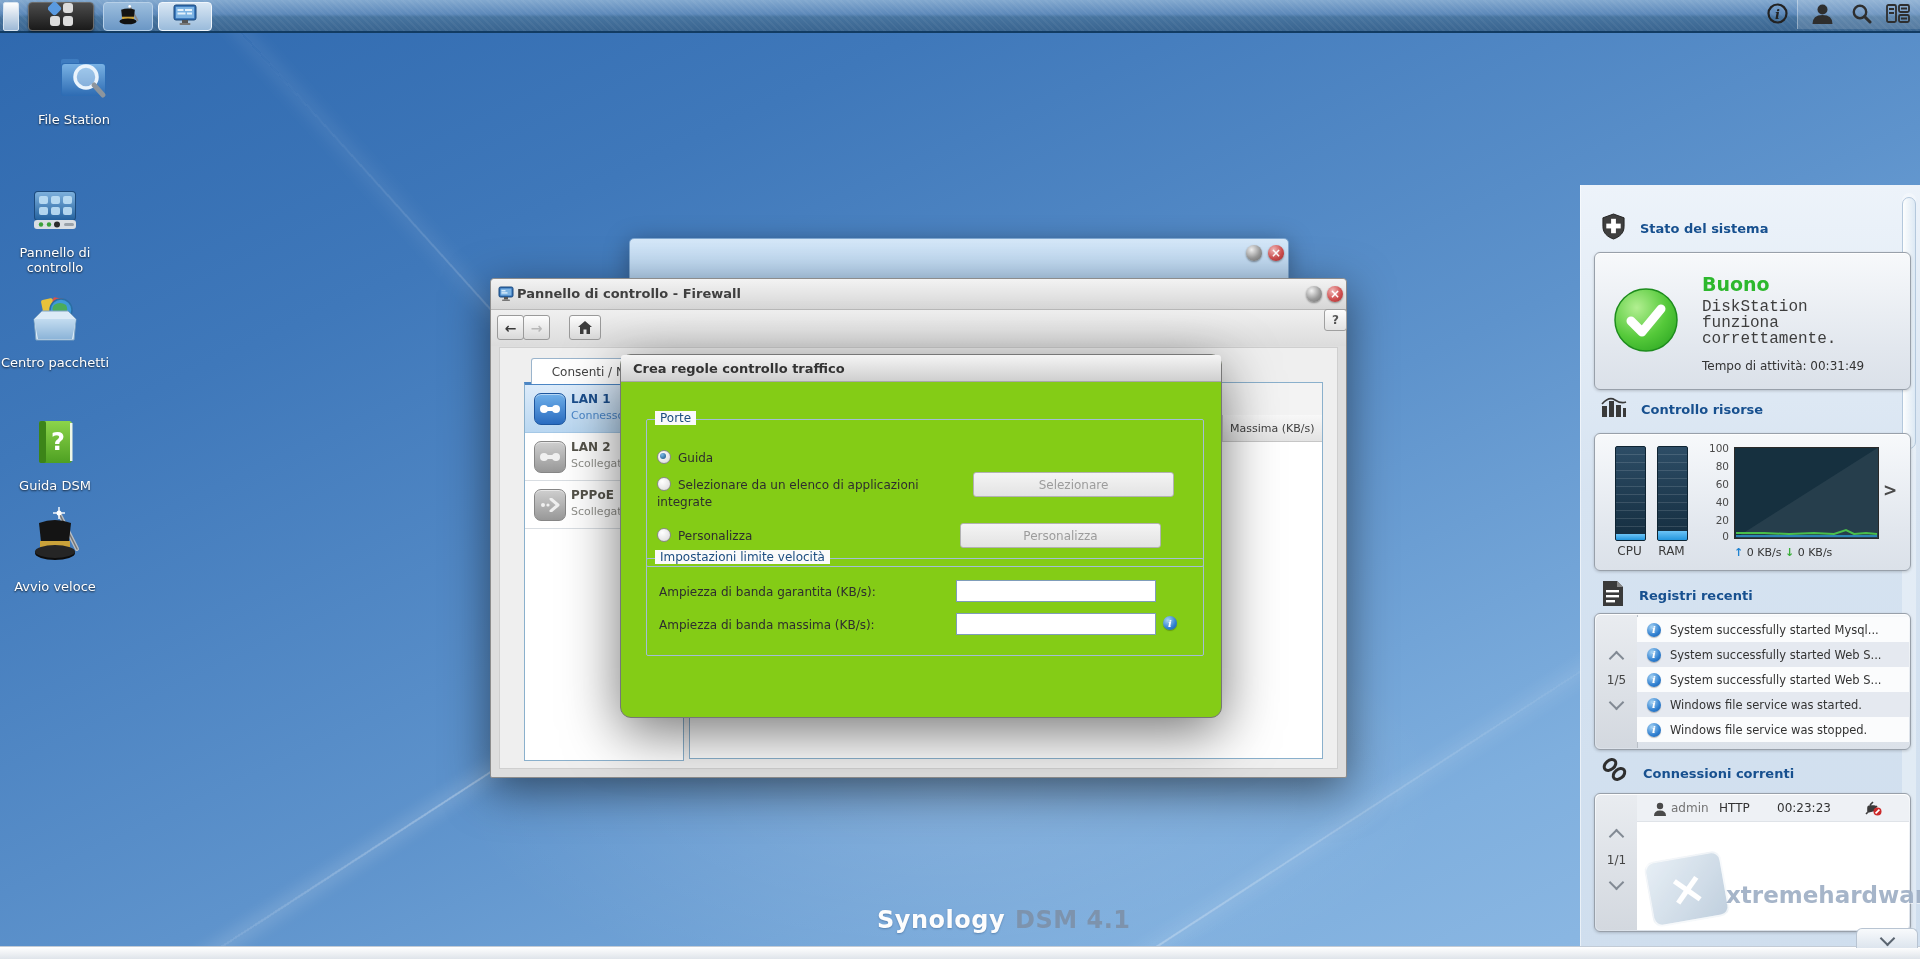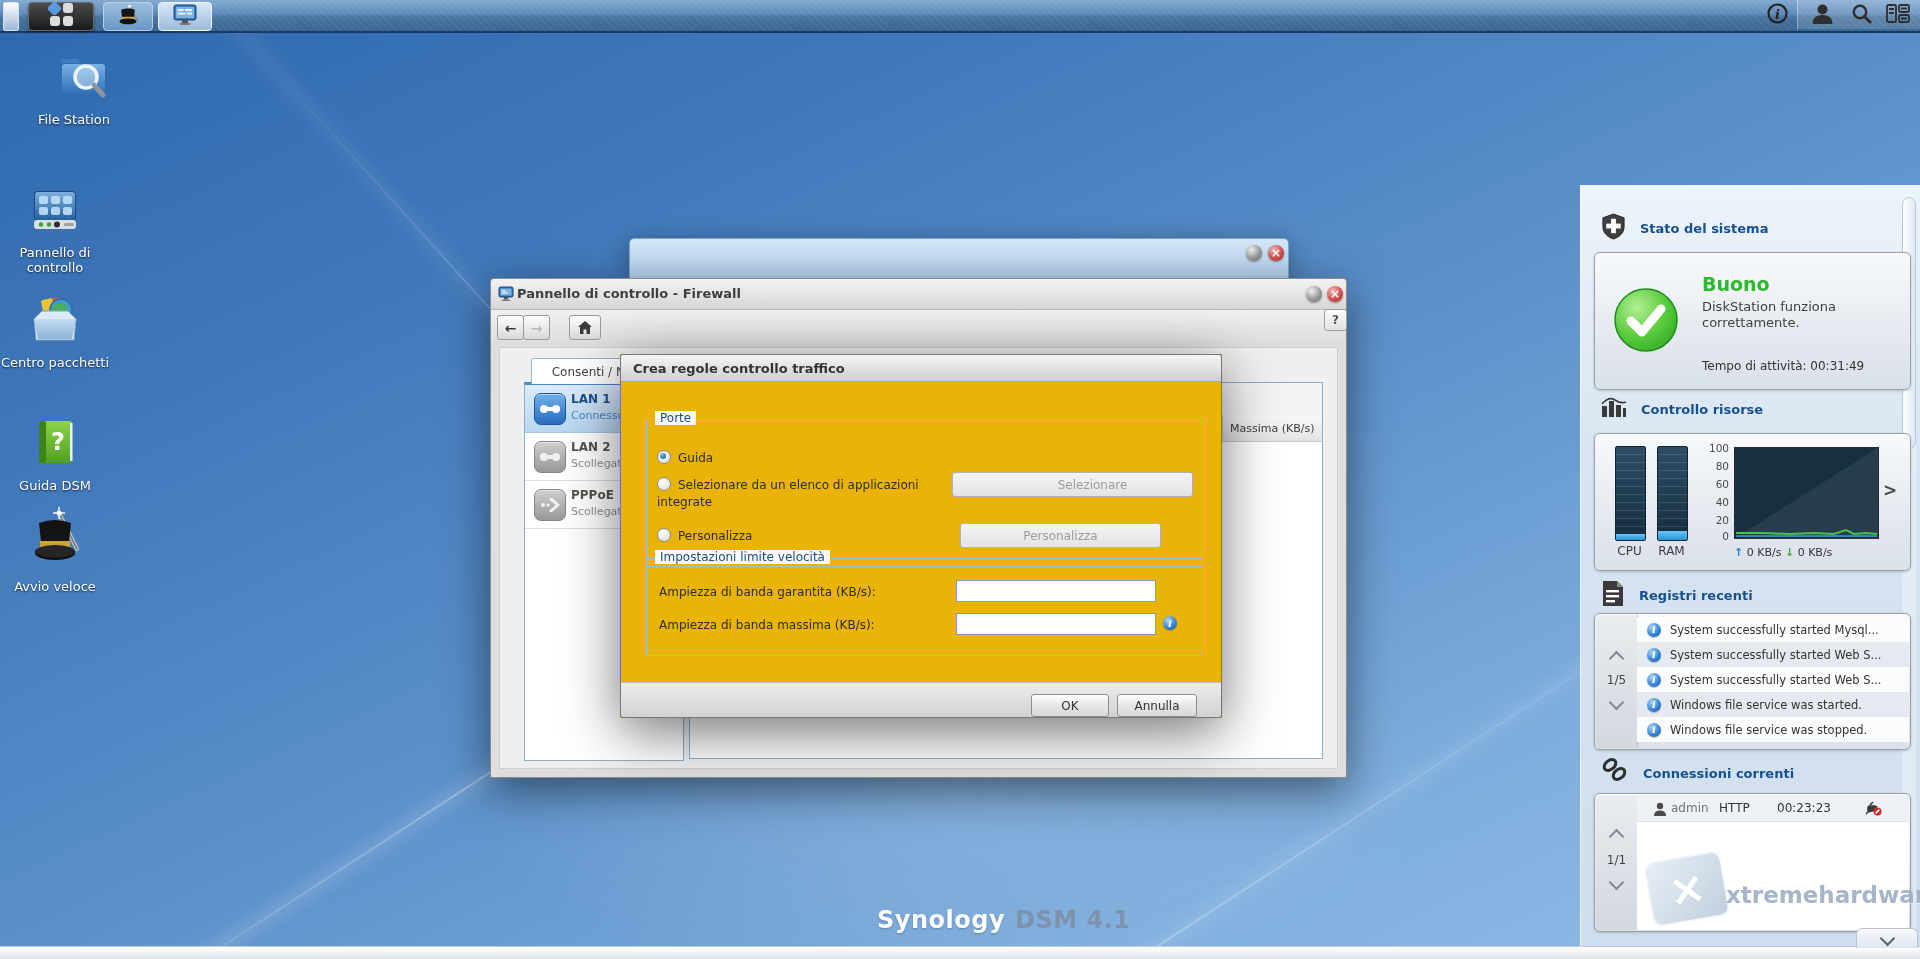--- a/index.html
+++ b/index.html
@@ -51,21 +51,21 @@
   .ifrow.sel .ifname{color:#1b4e8c;}
   .ifstatus{position:absolute;left:46px;top:24px;font-size:11px;color:#8f8f8a;white-space:nowrap;}
   .ifrow.sel .ifstatus{color:#4a86c8;}
   .rpanel{position:absolute;left:198px;top:103px;width:632px;height:375px;background:#fff;border:1px solid #8ab0cc;z-index:1;}
   .rtoolstrip{position:absolute;left:0;top:0;right:0;height:32px;background:#f3f3f3;border-bottom:1px solid #ddd;}
   .rheader{position:absolute;left:0;top:32px;right:0;height:26px;background:linear-gradient(180deg,#f8f8f8,#e3e3e3);border-bottom:1px solid #c6c6c6;}
   .rheader .hcell{position:absolute;left:532px;top:0;height:26px;display:flex;align-items:center;padding-left:7px;border-left:1px solid #c8c8c8;font-size:11px;color:#3e3e3e;}
   .helpbtn{position:absolute;left:833px;top:30px;width:21px;height:20px;border:1px solid #a0a0a0;border-radius:3px;background:linear-gradient(180deg,#fcfcfc,#e2e2e2);display:flex;align-items:center;justify-content:center;font-size:12px;font-weight:bold;color:#555;}
 
   
-  #dlg{position:absolute;left:620px;top:354px;width:600px;height:362px;z-index:8;background:#eab308;border:1px solid #777;border-radius:1px;box-shadow:0 14px 55px rgba(0,0,0,.55);}
+  #dlg{position:absolute;left:620px;top:354px;width:600px;height:362px;z-index:8;background:#84cc16;border:1px solid #777;border-radius:11px;box-shadow:0 14px 55px rgba(0,0,0,.55);}
   #dlg .dtitle{position:absolute;left:0;top:0;right:0;height:27px;background:linear-gradient(180deg,#f5f5f5,#cfcfcf);border-bottom:1px solid #a8a8a8;border-radius:3px 3px 0 0;display:flex;align-items:center;padding-left:12px;font-size:13px;font-weight:bold;color:#333;box-sizing:border-box;}
   .fs{position:absolute;border:1px solid #a3bed8;border-radius:2px;}
   .legend{position:absolute;top:-9px;left:8px;background:#fafafa;padding:0 5px;font-size:12px;font-weight:normal;color:#1c4d80;}
   .radio{width:12px;height:12px;border:1px solid #8a8a8a;border-radius:50%;background:radial-gradient(circle at 35% 30%,#fff,#d8d8d8);display:inline-block;vertical-align:-2px;position:relative;flex:none;}
   .radio.sel::after{content:"";position:absolute;left:2px;top:2px;width:6px;height:6px;border-radius:50%;background:radial-gradient(circle at 35% 30%,#7ab8e8,#14527f);}
   .rrow{position:absolute;font-size:12px;color:#2e2e2e;line-height:17px;}
   .rrow .radio{margin-right:7px;}
   .pbtn{position:absolute;background:linear-gradient(180deg,#fefefe,#e9e9e9 45%,#d7d7d7);border:1px solid #8e8e8e;border-radius:3px;font-size:12px;color:#333;display:flex;align-items:center;justify-content:center;}
   .pbtn.dis{color:#9c9c9c;background:linear-gradient(180deg,#f4f4f4,#e3e3e3);border-color:#b2b2b2;}
   .tinput{position:absolute;width:192px;height:18px;border:1px solid #7f9db9;background:#fff;font:12px "DejaVu Sans",sans-serif;padding:1px 3px;}
@@ -289,40 +289,36 @@
   <div class="dtitle">Crea regole controllo traffico</div>
 
   <div class="fs" style="left:25px;top:64px;width:556px;height:146px;">
     <span class="legend">Porte</span>
     <div class="rrow" style="left:10px;top:30px;">
       <span class="radio sel"></span><span>Guida</span>
     </div>
     <div class="rrow" style="left:10px;top:57px;width:295px;">
       <span class="radio"></span><span>Selezionare da un elenco di applicazioni integrate</span>
     </div>
-    <div class="pbtn dis" style="left:305px;top:52px;width:199px;height:23px;padding-left:40px;">Selezionare</div>
+    <div class="pbtn dis" style="left:326px;top:52px;width:199px;height:23px;">Selezionare</div>
     <div class="rrow" style="left:10px;top:108px;">
       <span class="radio"></span><span>Personalizza</span>
     </div>
     <div class="pbtn dis" style="left:313px;top:103px;width:199px;height:23px;">Personalizza</div>
   </div>
 
   <div class="fs" style="left:25px;top:203px;width:556px;height:96px;">
     <span class="legend">Impostazioni limite velocità</span>
     <span class="flabel" style="left:12px;top:26px;">Ampiezza di banda garantita (KB/s):</span>
     <input class="tinput" style="left: 309px; top: 21px;" value="">
     <span class="flabel" style="left:12px;top:59px;">Ampiezza di banda massima (KB/s):</span>
     <input class="tinput" style="left: 309px; top: 54px;" value="">
     <span class="infodot" style="position:absolute;left:516px;top:57px;">i</span>
   </div>
 
-  <div class="dfooter">
-    <div class="pbtn" style="left:410px;top:11px;width:76px;height:21px;">OK</div>
-    <div class="pbtn" style="left:496px;top:11px;width:78px;height:21px;">Annulla</div>
-  </div>
 </div>
 
 <div id="sidebar">
   <div class="sbscroll">
       <div class="sbthumb"></div>
     </div>
 
   <div class="whead" style="left:20px;top:28px;">
     <span><svg width="25" height="27" viewBox="0 0 26 28">
           <path d="M13 1 L24 5 V14 C24 21 19 25 13 27 C7 25 2 21 2 14 V5 Z" fill="#3f3f3f" stroke="#222"></path>
@@ -338,21 +334,21 @@
             <radialGradient id="grn" cx=".35" cy=".3" r=".9">
               <stop offset="0" stop-color="#b2ef91"></stop>
               <stop offset=".55" stop-color="#55c93a"></stop>
               <stop offset="1" stop-color="#27a21f"></stop>
             </radialGradient>
           </defs>
       <circle cx="33" cy="33" r="31" fill="none" stroke="#1d8c1d" stroke-width="1.5"></circle>
       <path d="M18 34 L29 45 L48 22" fill="none" stroke="#fff" stroke-width="9" stroke-linecap="round" stroke-linejoin="round"></path>
     </svg></span>
     <span style="position:absolute;left:107px;top:20px;font-size:19px;font-weight:bold;color:#2db82d;">Buono</span>
-    <span style="position:absolute;left:107px;top:46px;width:160px;font-size:13px;line-height:16px;color:#3e3e3e;">DiskStation funziona correttamente.</span>
+    <span style="position:absolute;left:107px;top:46px;width:160px;font-size:16px;line-height:16px;color:#3e3e3e;font-family:Liberation Mono, monospace;">DiskStation funziona correttamente.</span>
     <span style="position:absolute;left:107px;top:106px;font-size:12px;color:#333;">Tempo di attività: 00:31:49</span>
   </div>
 
   <div class="whead" style="left:20px;top:211px;">
     <span><svg width="26" height="22" viewBox="0 0 26 22">
           <rect x="1" y="10" width="5" height="11" fill="#3a3a3a"></rect>
           <rect x="8" y="5" width="5" height="16" fill="#3a3a3a"></rect>
           <rect x="15" y="9" width="5" height="12" fill="#3a3a3a"></rect>
           <rect x="22" y="12" width="3" height="9" fill="#3a3a3a"></rect>
           <path d="M1 8 Q8 0 14 4 T25 6" fill="none" stroke="#3a3a3a" stroke-width="1.6"></path>

